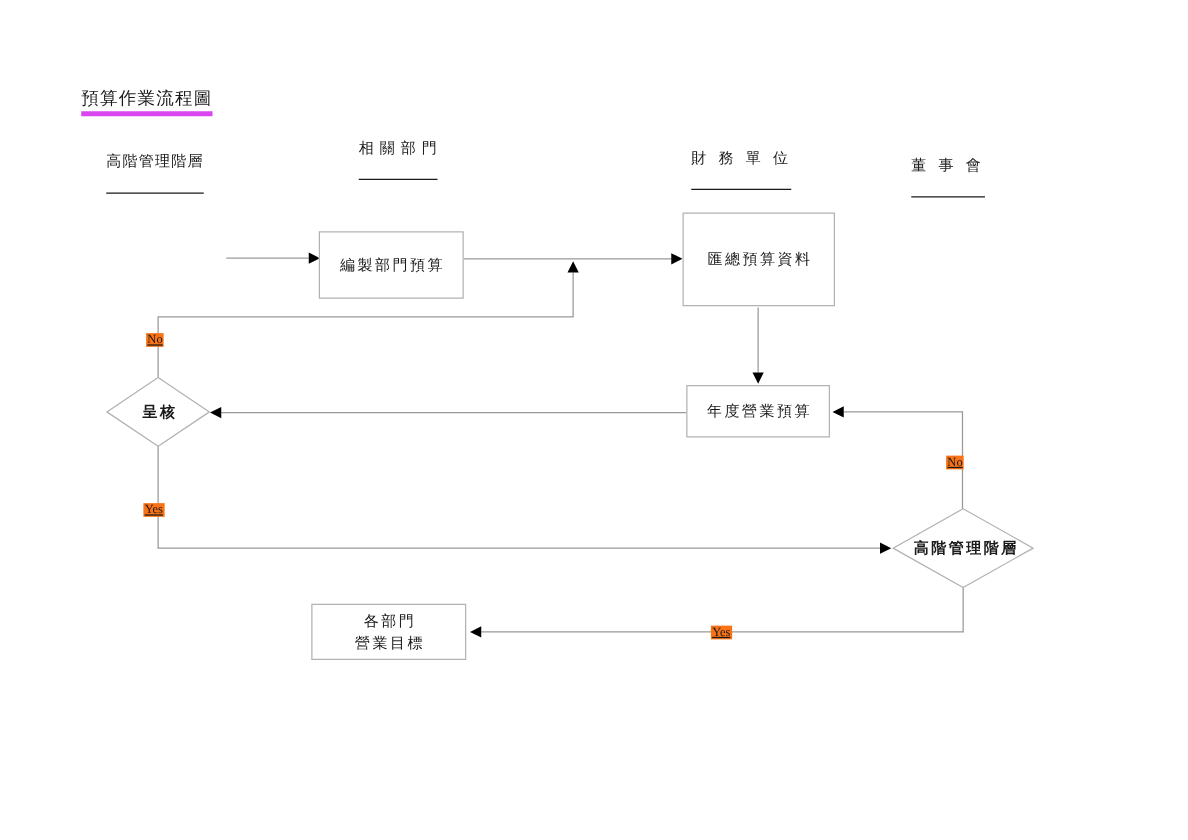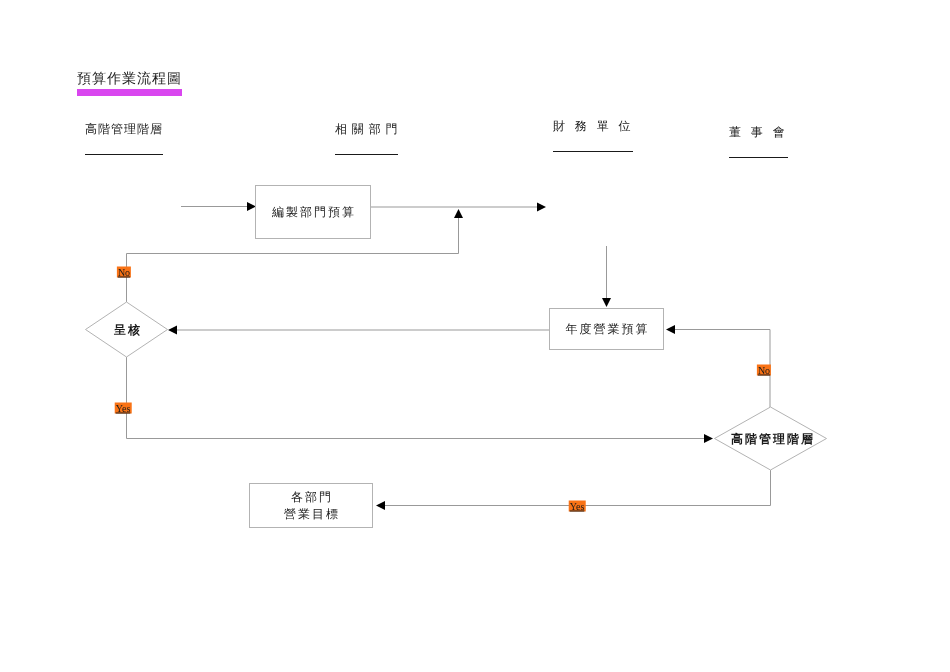--- a/index.html
+++ b/index.html
@@ -10,36 +10,36 @@
     position: relative;
     width: 950px;
     height: 672px;
     background: #ffffff;
     overflow: hidden;
   }
 
   .abs { position: absolute; }
 
   .page-title {
-    left: 77px; top: 70px;
+    left: 65px; top: 70px;
     font-size: 14px;
     letter-spacing: 1px;
-    border-bottom: 7px solid #d946ef;
+    border-bottom: 4px solid #d946ef;
     padding-bottom: 1px;
     white-space: nowrap;
   }
 
   .col-header {
     font-size: 12px;
     border-bottom: 1px solid #1a1a1a;
     padding-bottom: 16px;
     white-space: nowrap;
   }
   .col-header.h1 { left: 85px;  top: 121px; letter-spacing: 1px; }
-  .col-header.h2 { left: 287px; top: 121px; letter-spacing: 0.5px; margin-left: 48px; }
+  .col-header.h2 { left: 287px; top: 110px; letter-spacing: 0.5px; }
   .col-header.h3 { left: 553px; top: 118px; letter-spacing: 3px; }
   .col-header.h4 { left: 729px; top: 124px; letter-spacing: 3px; }
 
   .flow-box {
     border: 1px solid #b3b3b3;
     background: #ffffff;
     display: flex;
     flex-direction: column;
     align-items: center;
     justify-content: center;
@@ -152,20 +152,23 @@
   <div class="abs page-title">預算作業流程圖</div>
 
   <div class="abs col-header h1">高階管理階層</div>
   <div class="abs col-header h2">相 關 部 門</div>
   <div class="abs col-header h3">財 務 單 位</div>
   <div class="abs col-header h4">董 事 會</div>
 
   <div class="abs flow-box box2">
     <span>編製部門預算</span>
   </div>
+  <div class="abs flow-box box3">
+    <span>匯總預算資料</span>
+  </div>
   <div class="abs flow-box box4">
     <span>年度營業預算</span>
   </div>
   <div class="abs flow-box box5">
     <span>各部門</span>
     <span>營業目標</span>
   </div>
 
   <div class="abs diamond-label d1-label">呈核</div>
   <div class="abs diamond-label d2-label">高階管理階層</div>

